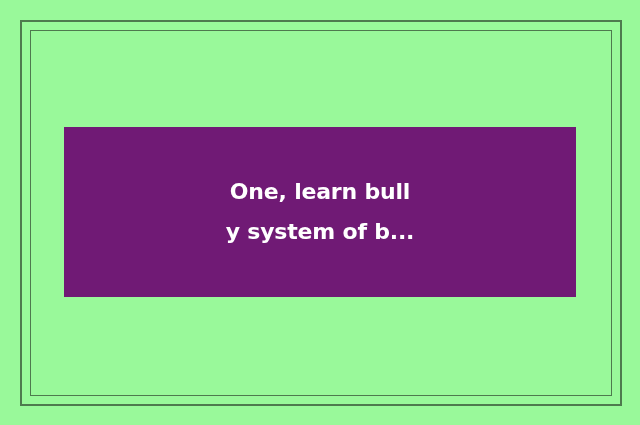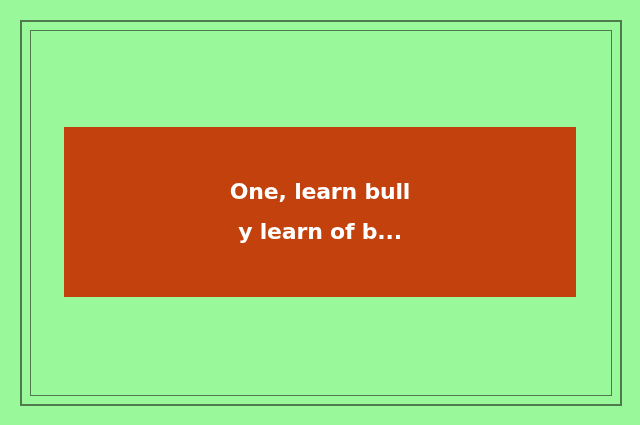--- a/index.html
+++ b/index.html
@@ -49,21 +49,21 @@
     pointer-events: none;
   }
 
   
   .content-panel {
     position: absolute;
     left: 64px;
     top: 127px;
     width: 512px;
     height: 170px;
-    background: #c2410c;
+    background: #701a75;
     box-sizing: border-box;
     display: flex;
     align-items: center;
     justify-content: center;
   }
 
   .panel-text {
     color: #ffffff;
     font-family: "DejaVu Sans", "Liberation Sans", sans-serif;
     font-size: 22px;
@@ -86,17 +86,17 @@
 
 <div class="canvas">
 
   <div class="frame-outer"></div>
 
   <div class="frame-inner"></div>
 
   <div class="content-panel">
     <div class="panel-text">
       <span class="line">One, learn bull</span>
-      <span class="line">y learn of b...</span>
+      <span class="line">y system of b...</span>
     </div>
   </div>
 
 </div>
 
 </body></html>

